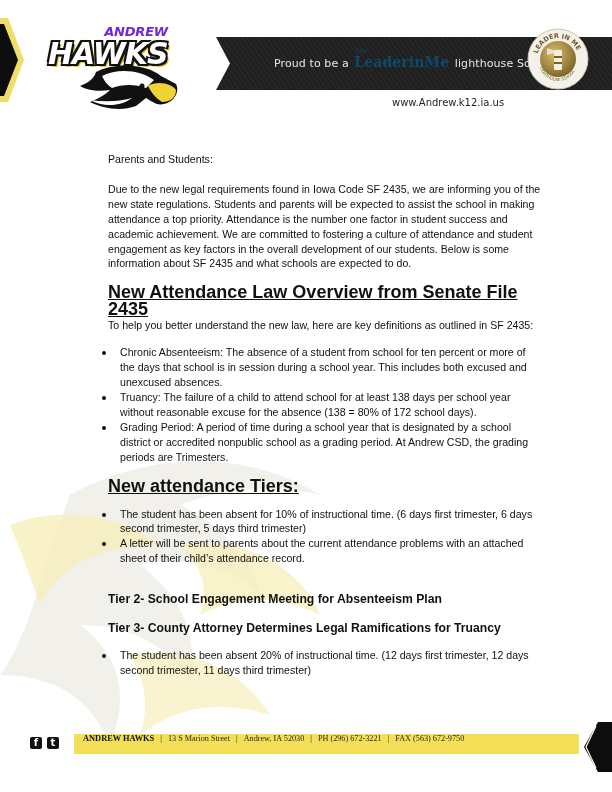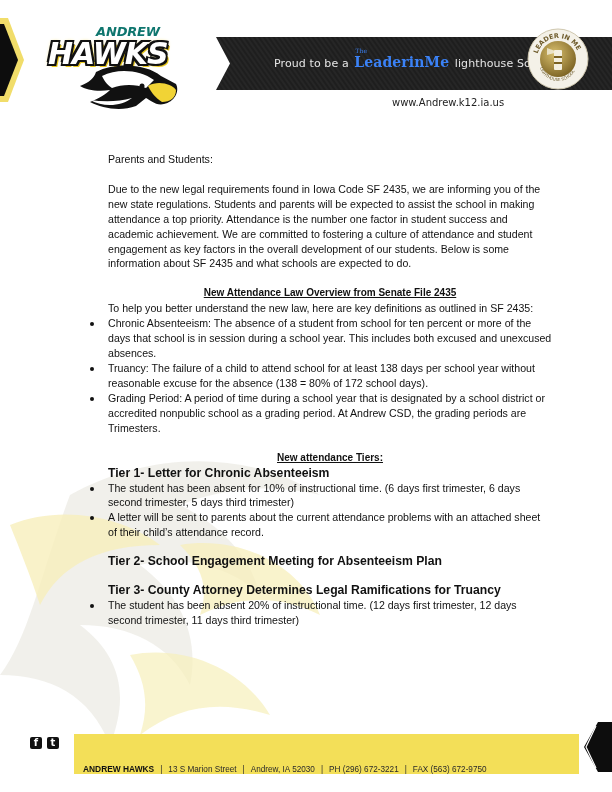--- a/index.html
+++ b/index.html
@@ -4,41 +4,41 @@
 <style>
   html, body { margin: 0; padding: 0; }
   body {
     width: 612px; height: 792px; position: relative; overflow: hidden;
     background: #ffffff; font-family: "Liberation Sans", sans-serif; color: #111;
   }
   
   .left-chevron { position: absolute; left: 0; top: 18px; width: 24px; height: 84px; }
   .logo { position: absolute; left: 44px; top: 20px; width: 160px; height: 92px; }
   .logo-andrew {
-    position: absolute; left: 44px; top: 4px; width: 80px; text-align: center;
+    position: absolute; left: 44px; top: 4px; width: 80px; text-align: right;
     font-family: "DejaVu Sans", sans-serif; font-weight: bold; font-style: italic;
-    font-size: 13px; letter-spacing: -0.2px; color: #0f766e;
+    font-size: 13px; letter-spacing: -0.2px; color: #6d28d9;
   }
   .logo-hawks {
     position: absolute; left: 4px; top: 16px; width: 156px; text-align: left;
     font-family: "DejaVu Sans", sans-serif; font-weight: bold; font-style: italic;
     font-size: 30px; letter-spacing: -1px; color: #fff;
     text-shadow: -2px -2px 0 #111, 2px -2px 0 #111, -2px 2px 0 #111, 2px 2px 0 #111,
                  0 0 4px #e8c81e, 3px 3px 0 #e8c81e;
   }
   .logo-hawk-svg { position: absolute; left: 32px; top: 42px; width: 110px; height: 50px; }
 
   .banner { position: absolute; left: 216px; top: 37px; width: 396px; height: 53px; }
   .banner-bg { position: absolute; inset: 0; }
   .banner-text {
     position: absolute; left: 58px; top: 17px; color: #e6e6e6; font-size: 11px;
     white-space: nowrap; font-family: "DejaVu Sans", sans-serif; letter-spacing: 0.1px;
   }
   .banner-text .lim {
-    font-family: "DejaVu Serif", serif; font-weight: bold; font-size: 14px; color: #3b82f6;
+    font-family: "DejaVu Serif", serif; font-weight: bold; font-size: 14px; color: #0c4a6e;
     position: relative; margin: 0 2px;
   }
   .banner-text .lim .the {
     position: absolute; left: 1px; top: -7px; font-size: 6px; font-weight: normal;
   }
   .badge { position: absolute; left: 311px; top: -9px; width: 62px; height: 62px; }
 
   .website {
     position: absolute; left: 392px; top: 97px; font-size: 10px; color: #222;
     font-family: "DejaVu Sans", sans-serif;
@@ -46,37 +46,37 @@
 
   
   .watermark { position: absolute; left: -20px; top: 455px; width: 420px; height: 300px; opacity: 1; }
 
   
   .content {
     position: absolute; left: 72px; top: 152px; width: 480px; font-size: 10.6px; line-height: 14.9px;
   }
   .content p { margin: 0; padding-left: 36px; }
   .greet { margin-bottom: 15px !important; }
-  .h-under { font-weight: bold; text-decoration: underline; font-size: 10px; line-height: 17px; margin-top: 13px !important; text-align: center; }
+  .h-under { font-weight: bold; text-decoration: underline; font-size: 18px; line-height: 17px; margin-top: 13px !important; }
   .tier-h { font-weight: bold; font-size: 12.2px; line-height: 15px; }
-  ul { margin: 0; padding-left: 36px; list-style: none; }
+  ul { margin: 12px; padding-left: 36px; list-style: none; }
   li { position: relative; }
   li::before {
     content: ""; position: absolute; left: -18px; top: 6px; width: 4px; height: 4px;
     border-radius: 50%; background: #111;
   }
   .gap-l { height: 14px; }
 
   
   .social { position: absolute; left: 30px; top: 737px; display: flex; gap: 5px; }
   .social span { width: 12px; height: 12px; background: #111; border-radius: 2px; position: relative; color: #fff;
     font-size: 10px; font-weight: bold; line-height: 12px; text-align: center; font-family: "DejaVu Sans", sans-serif; }
   .footer-bar {
-    position: absolute; left: 74px; top: 734px; width: 505px; height: 40px; background: #f3df58;
-    display: flex; align-items: flex-end; font-family: Liberation Sans, sans-serif; font-size: 8.2px; color: #2a2a2a;
+    position: absolute; left: 74px; top: 734px; width: 505px; height: 20px; background: #f3df58;
+    display: flex; align-items: flex-start; font-family: Liberation Serif, serif; font-size: 8.2px; color: #2a2a2a;
     white-space: nowrap;
   }
   .footer-bar .org { font-weight: bold; margin-left: 9px; color: #111; font-size: 8.4px; }
   .footer-bar .sep { margin: 0 6px; }
   .right-chevron { position: absolute; left: 582px; top: 722px; width: 30px; height: 50px; }
 </style>
 </head>
 <body>
 
 <svg class="left-chevron" viewBox="0 0 24 84">
@@ -147,21 +147,20 @@
   <p class="h-under">New Attendance Law Overview from Senate File 2435</p>
   <p>To help you better understand the new law, here are key definitions as outlined in SF 2435:</p>
   <ul>
     <li>Chronic Absenteeism: The absence of a student from school for ten percent or more of the days that school is in session during a school year. This includes both excused and unexcused absences.</li>
     <li>Truancy: The failure of a child to attend school for at least 138 days per school year without reasonable excuse for the absence (138 = 80% of 172 school days).</li>
     <li>Grading Period: A period of time during a school year that is designated by a school district or accredited nonpublic school as a grading period. At Andrew CSD, the grading periods are Trimesters.</li>
   </ul>
 
   <p class="h-under">New attendance Tiers:</p>
 
-  <p class="tier-h">Tier 1- Letter for Chronic Absenteeism</p>
   <ul>
     <li>The student has been absent for 10% of instructional time. (6 days first trimester, 6 days second trimester, 5 days third trimester)</li>
     <li>A letter will be sent to parents about the current attendance problems with an attached sheet of their child’s attendance record.</li>
   </ul>
   <div class="gap-l"></div>
 
   <p class="tier-h">Tier 2- School Engagement Meeting for Absenteeism Plan</p>
   <div class="gap-l"></div>
 
   <p class="tier-h">Tier 3- County Attorney Determines Legal Ramifications for Truancy</p>

